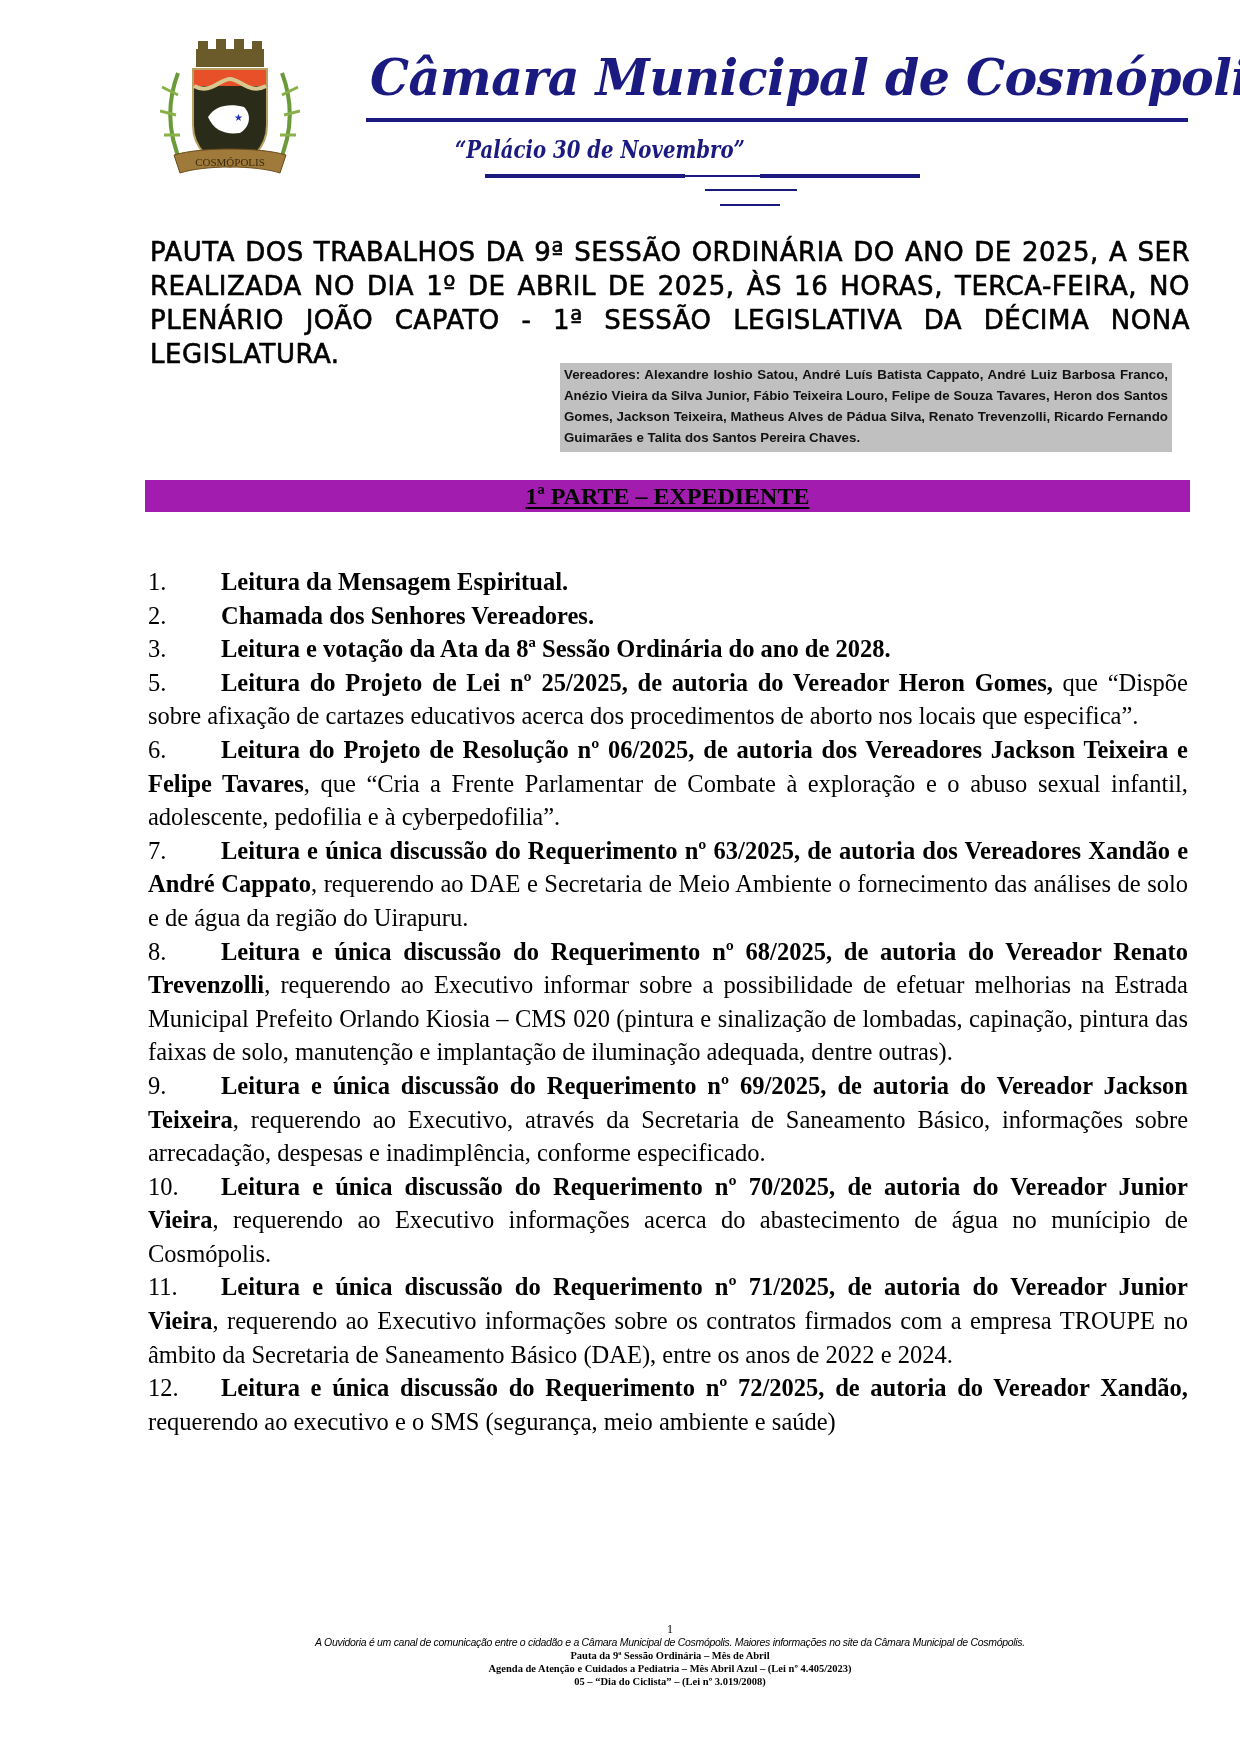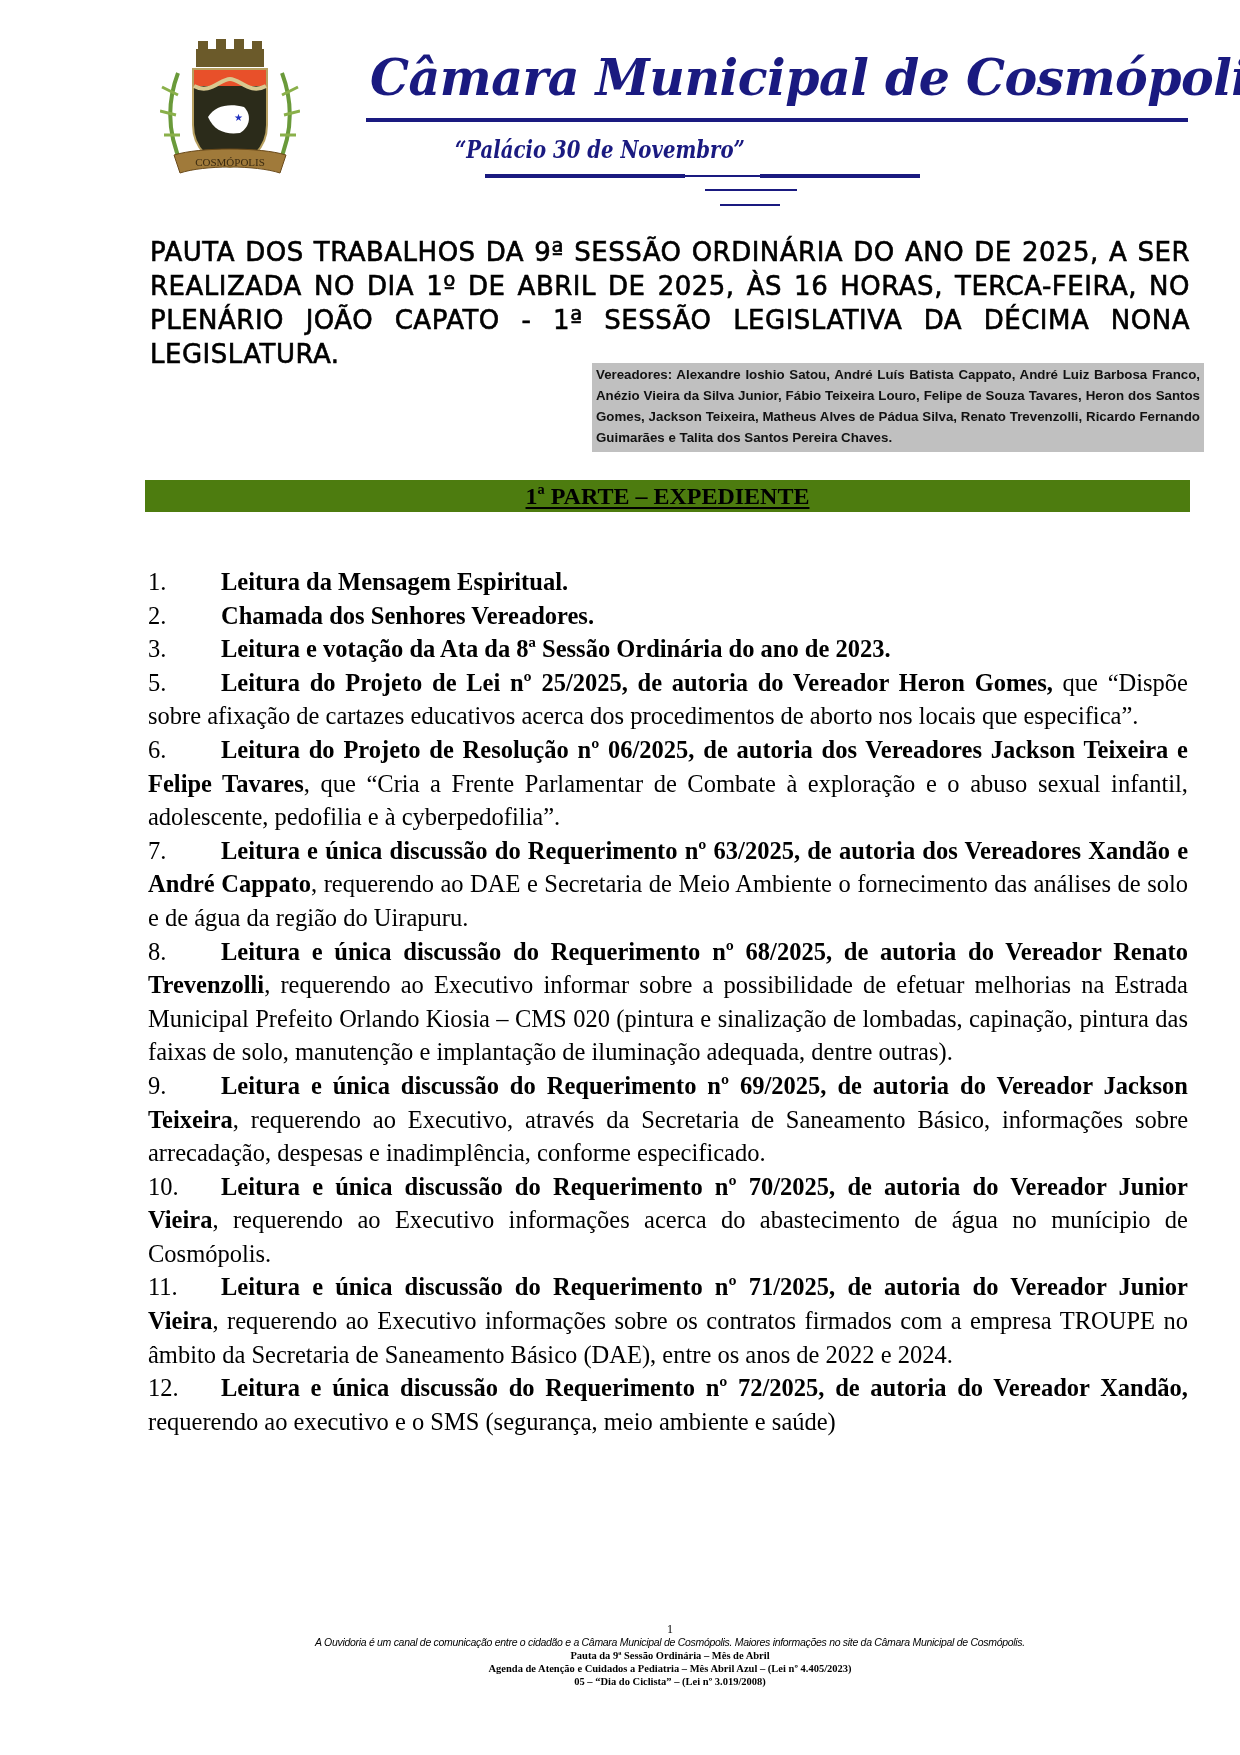--- a/index.html
+++ b/index.html
@@ -7,22 +7,22 @@
   .crest { position: absolute; left: 160px; top: 35px; width: 140px; height: 150px; }
   .title { position: absolute; left: 370px; top: 48px; width: 820px; font-family: "DejaVu Serif", serif; font-style: italic; font-weight: bold; color: #1a1a80; font-size: 50px; letter-spacing: -0.5px; white-space: nowrap; transform: scaleX(0.98); transform-origin: left; }
   .title-underline { position: absolute; left: 366px; top: 118px; width: 822px; height: 4px; background: #1a1a80; }
   .subtitle { position: absolute; left: 455px; top: 135px; font-family: "DejaVu Serif", serif; font-style: italic; font-weight: bold; color: #1a1a80; font-size: 24px; white-space: nowrap; transform: scaleX(0.82); transform-origin: left; }
   .sub-line1 { position: absolute; left: 485px; top: 174px; width: 200px; height: 4px; background: #1a1a80; }
   .sub-line1b { position: absolute; left: 685px; top: 175px; width: 75px; height: 2px; background: #1a1a80; }
   .sub-line1c { position: absolute; left: 760px; top: 174px; width: 160px; height: 4px; background: #1a1a80; }
   .sub-line2 { position: absolute; left: 705px; top: 189px; width: 92px; height: 2px; background: #1a1a80; }
   .sub-line3 { position: absolute; left: 720px; top: 204px; width: 60px; height: 2px; background: #1a1a80; }
   .heading { position: absolute; left: 150px; top: 235px; width: 1040px; font-family: "DejaVu Sans", sans-serif; font-weight: normal; font-size: 26px; line-height: 34px; text-align: justify; text-align-last: left; letter-spacing: 0.5px; text-transform: uppercase; -webkit-text-stroke: 0.6px #000; }
-  .councillors { position: absolute; left: 592px; top: 363px; width: 612px; background: #c0c0c0; font-family: "Liberation Sans", sans-serif; font-size: 13.3px; font-weight: bold; line-height: 21px; padding: 1px 4px 4px 4px; box-sizing: border-box; text-align: justify; text-align-last: left; color: #111; }
-  .part-bar { position: absolute; left: 145px; top: 480px; width: 1045px; height: 32px; background: #4d7c0f; text-align: center; }
+  .councillors { position: absolute; left: 560px; top: 363px; width: 612px; background: #c0c0c0; font-family: "Liberation Sans", sans-serif; font-size: 13.3px; font-weight: bold; line-height: 21px; padding: 1px 4px 4px 4px; box-sizing: border-box; text-align: justify; text-align-last: left; color: #111; }
+  .part-bar { position: absolute; left: 145px; top: 480px; width: 1045px; height: 32px; background: #a21caf; text-align: center; }
   .part-title { font-family: "Liberation Serif", serif; font-weight: bold; font-size: 24px; line-height: 32px; text-decoration: underline; text-decoration-thickness: 2px; text-underline-offset: 3px; }
   .list { position: absolute; left: 148px; top: 547px; width: 1040px; font-size: 24.5px; line-height: 33.6px; margin-top: 18px; }
   .item { text-align: justify; }
   .item .num { display: inline-block; width: 73px; }
   .item b { font-weight: bold; }
   .footer { position: absolute; left: 150px; top: 1622px; width: 1040px; text-align: center; }
   .page-num { font-family: "Liberation Serif", serif; font-size: 12px; line-height: 14px; }
   .ouvidoria { font-family: "Liberation Sans", sans-serif; font-style: italic; font-size: 10.5px; line-height: 13px; letter-spacing: -0.3px; }
   .foot-line { font-family: "Liberation Serif", serif; font-weight: bold; font-size: 10.5px; line-height: 13px; }
   .foot-line.u { }
@@ -69,21 +69,21 @@
 
 <div class="councillors">Vereadores: Alexandre Ioshio Satou, André Luís Batista Cappato, André Luiz Barbosa Franco, Anézio Vieira da Silva Junior, Fábio Teixeira Louro, Felipe de Souza Tavares, Heron dos Santos Gomes, Jackson Teixeira, Matheus Alves de Pádua Silva, Renato Trevenzolli, Ricardo Fernando Guimarães e Talita dos Santos Pereira Chaves.</div>
 
 <div class="part-bar">
   <span class="part-title">1ª PARTE – EXPEDIENTE</span>
 </div>
 
 <div class="list">
   <div class="item"><span class="num">1.</span><b>Leitura da Mensagem Espiritual.</b><span></span></div>
   <div class="item"><span class="num">2.</span><b>Chamada dos Senhores Vereadores.</b><span></span></div>
-  <div class="item"><span class="num">3.</span><b>Leitura e votação da Ata da 8ª Sessão Ordinária do ano de 2023.</b><span></span></div>
+  <div class="item"><span class="num">3.</span><b>Leitura e votação da Ata da 8ª Sessão Ordinária do ano de 2028.</b><span></span></div>
   <div class="item"><span class="num">5.</span><b>Leitura do Projeto de Lei nº 25/2025, de autoria do Vereador Heron Gomes,</b><span> que “Dispõe sobre afixação de cartazes educativos acerca dos procedimentos de aborto nos locais que especifica”.</span></div>
   <div class="item"><span class="num">6.</span><b>Leitura do Projeto de Resolução nº 06/2025, de autoria dos Vereadores Jackson Teixeira e Felipe Tavares</b><span>, que “Cria a Frente Parlamentar de Combate à exploração e o abuso sexual infantil, adolescente, pedofilia e à cyberpedofilia”.</span></div>
   <div class="item"><span class="num">7.</span><b>Leitura e única discussão do Requerimento nº 63/2025, de autoria dos Vereadores Xandão e André Cappato</b><span>, requerendo ao DAE e Secretaria de Meio Ambiente o fornecimento das análises de solo e de água da região do Uirapuru.</span></div>
   <div class="item"><span class="num">8.</span><b>Leitura e única discussão do Requerimento nº 68/2025, de autoria do Vereador Renato Trevenzolli</b><span>, requerendo ao Executivo informar sobre a possibilidade de efetuar melhorias na Estrada Municipal Prefeito Orlando Kiosia – CMS 020 (pintura e sinalização de lombadas, capinação, pintura das faixas de solo, manutenção e implantação de iluminação adequada, dentre outras).</span></div>
   <div class="item"><span class="num">9.</span><b>Leitura e única discussão do Requerimento nº 69/2025, de autoria do Vereador Jackson Teixeira</b><span>, requerendo ao Executivo, através da Secretaria de Saneamento Básico, informações sobre arrecadação, despesas e inadimplência, conforme especificado.</span></div>
   <div class="item"><span class="num">10.</span><b>Leitura e única discussão do Requerimento nº 70/2025, de autoria do Vereador Junior Vieira</b><span>, requerendo ao Executivo informações acerca do abastecimento de água no munícipio de Cosmópolis.</span></div>
   <div class="item"><span class="num">11.</span><b>Leitura e única discussão do Requerimento nº 71/2025, de autoria do Vereador Junior Vieira</b><span>, requerendo ao Executivo informações sobre os contratos firmados com a empresa TROUPE no âmbito da Secretaria de Saneamento Básico (DAE), entre os anos de 2022 e 2024.</span></div>
   <div class="item"><span class="num">12.</span><b>Leitura e única discussão do Requerimento nº 72/2025, de autoria do Vereador Xandão,</b><span> requerendo ao executivo e o SMS (segurança, meio ambiente e saúde)</span></div>
 </div>
 

